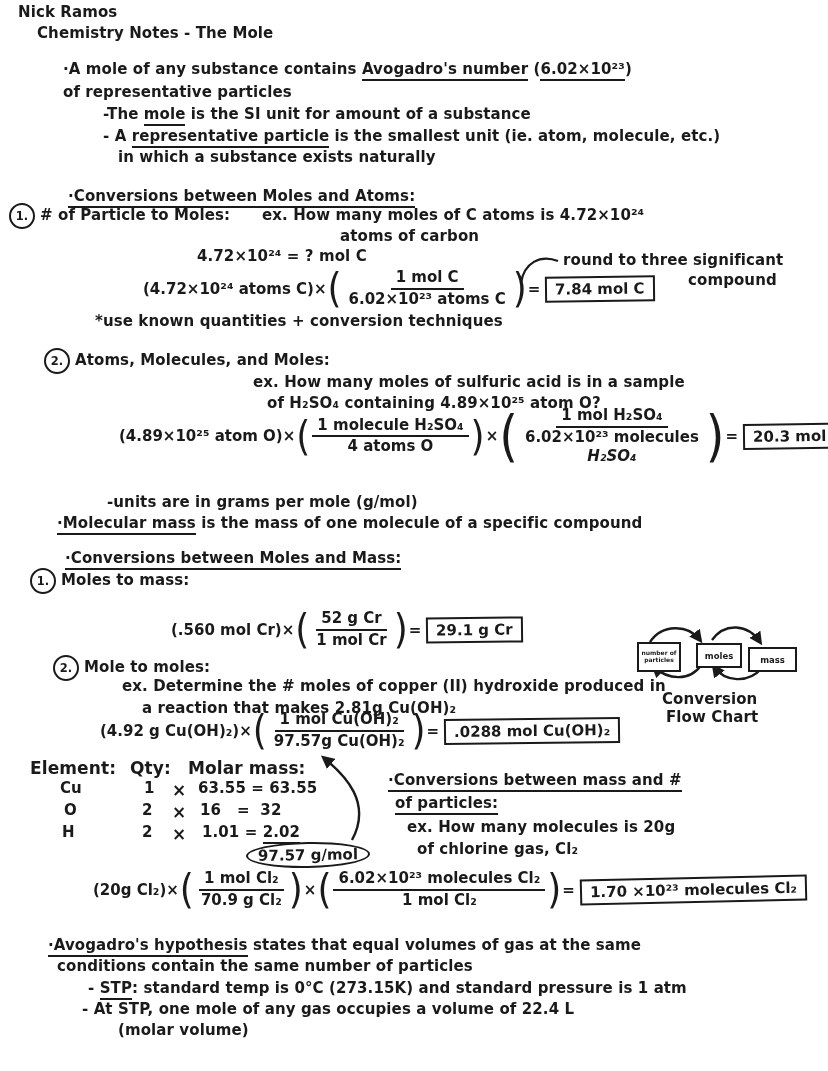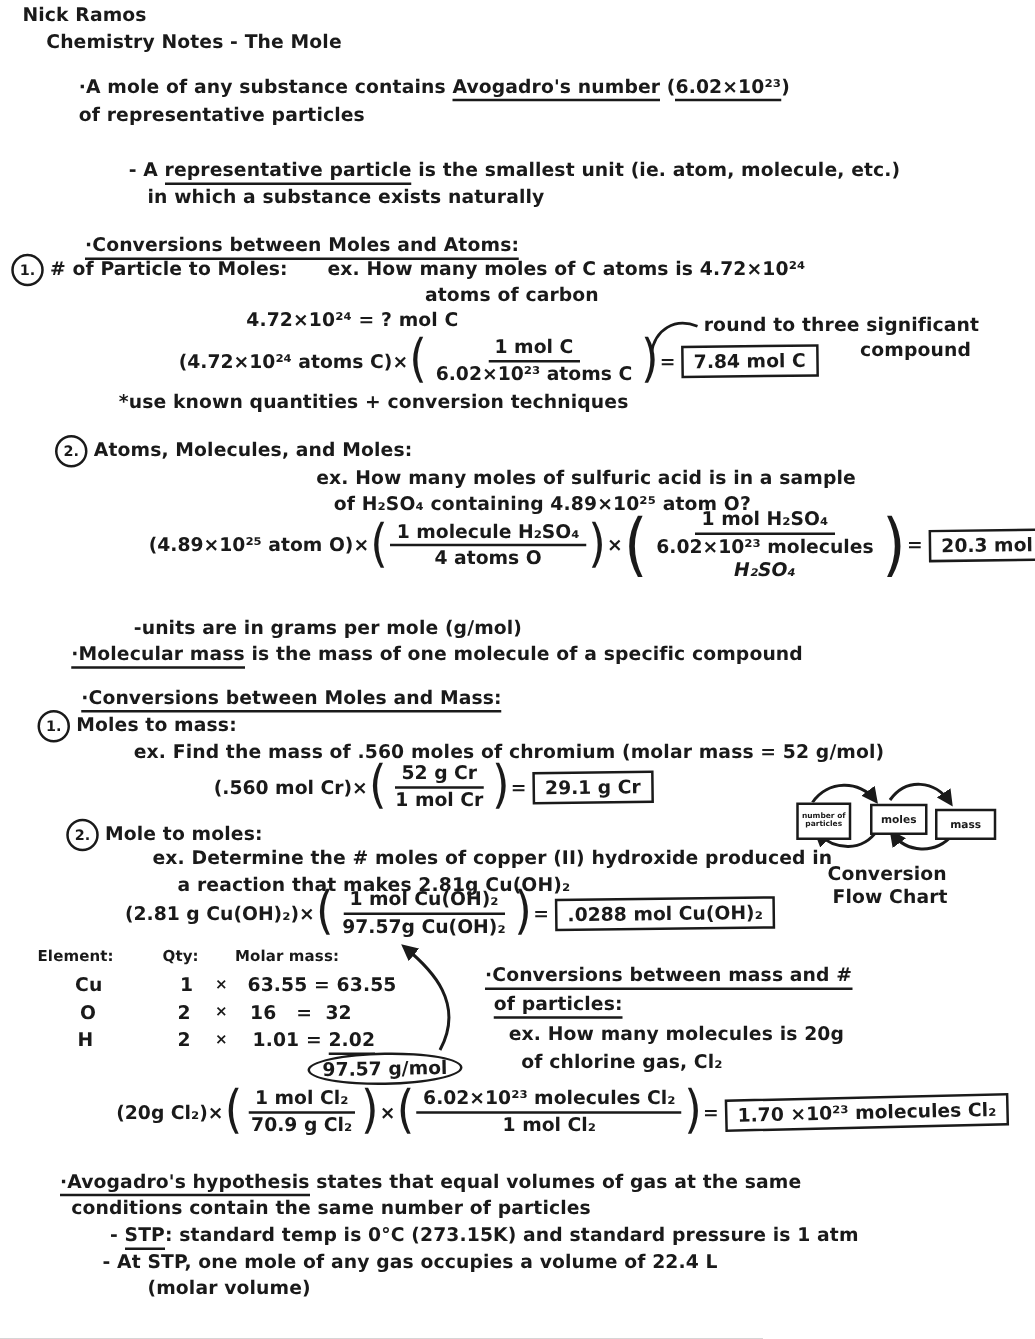--- a/index.html
+++ b/index.html
@@ -3,21 +3,21 @@
 <meta charset="utf-8">
 <style>
   html,body{margin:0;padding:0;background:#9a9a9a;}
   .page{
     position:relative; width:828px; height:1071px; margin:0 auto;
     background:#ffffff; overflow:hidden;
     font-family:"DejaVu Sans", sans-serif;
     color:#1a1a1a; font-weight:700; font-size:15px;
   }
   .line{position:absolute; white-space:pre; line-height:1.2; letter-spacing:0.1px;}
-  .sm{font-size:12px;}
+  .sm{font-size:17px;}
   .u{border-bottom:2px solid #1a1a1a; padding-bottom:1px;}
   .eq{position:absolute; display:flex; align-items:center; white-space:pre;}
   .frac{display:inline-flex; flex-direction:column; align-items:center; text-align:center; line-height:1.3; margin:0 1px;}
   .frac .num{border-bottom:2px solid #1a1a1a; padding:0 5px;}
   .frac .den{padding:0 5px;}
   .frac .den2{padding:0 5px;font-style:italic;}
   .bigp{font-size:36px; font-weight:400; line-height:0.9; margin:0 1px; transform:scaleY(1.15);}
   .bigp.xl{font-size:48px;}
   .abox{border:2px solid #1a1a1a; padding:2px 8px; margin-left:5px; transform:rotate(-0.7deg); white-space:pre;}
   .cnum{position:absolute; width:22px; height:22px; border:2px solid #1a1a1a; border-radius:50%;
@@ -30,20 +30,21 @@
 </head>
 <body>
 
 <div class="page">
 
   <div class="line" style="left:18px;top:3px">Nick Ramos</div>
   <div class="line" style="left:37px;top:24px">Chemistry Notes - The Mole</div>
 
   <div class="line" style="left:63px;top:60px"><span>·A mole of any substance contains </span><span class="u">Avogadro's number</span><span> (</span><span class="u">6.02×10²³</span><span>)</span></div>
   <div class="line" style="left:63px;top:83px">of representative particles</div>
+  <div class="line" style="left:103px;top:105px"><span>-The </span><span class="u">mole</span><span> is the SI unit for amount of a substance</span></div>
   <div class="line" style="left:103px;top:127px"><span>- A </span><span class="u">representative particle</span><span> is the smallest unit (ie. atom, molecule, etc.)</span></div>
   <div class="line" style="left:118px;top:148px">in which a substance exists naturally</div>
 
   <div class="line" style="left:68px;top:187px"><span class="u">·Conversions between Moles and Atoms:</span></div>
   <div class="cnum" style="left:9px;top:203px">1.</div>
   <div class="line" style="left:40px;top:206px"># of Particle to Moles:</div>
   <div class="line" style="left:262px;top:206px">ex. How many moles of C atoms is 4.72×10²⁴</div>
   <div class="line" style="left:340px;top:227px">atoms of carbon</div>
   <div class="line" style="left:197px;top:247px">4.72×10²⁴ = ? mol C</div>
 
@@ -65,33 +66,32 @@
   <div class="eq" style="left:119px;top:406px">
     <span>(4.89×10²⁵ atom O)×</span><span class="bigp">(</span><span class="frac"><span class="num">1 molecule H₂SO₄</span><span class="den">4 atoms O</span></span><span class="bigp">)</span><span>×</span><span class="bigp xl">(</span><span class="frac"><span class="num">1 mol H₂SO₄</span><span class="den">6.02×10²³ molecules</span><span class="den2">H₂SO₄</span></span><span class="bigp xl">)</span><span>=</span><span class="abox">20.3 mol H₂SO₄</span>
   </div>
 
   <div class="line" style="left:107px;top:493px">-units are in grams per mole (g/mol)</div>
   <div class="line" style="left:57px;top:514px"><span class="u">·Molecular mass</span><span> is the mass of one molecule of a specific compound</span></div>
 
   <div class="line" style="left:65px;top:549px"><span class="u">·Conversions between Moles and Mass:</span></div>
   <div class="cnum" style="left:30px;top:568px">1.</div>
   <div class="line" style="left:61px;top:571px">Moles to mass:</div>
-  <div class="line" style="left:107px;top:592px">ex. Find the mass of .560 moles of chromium (molar mass = 52 g/mol)</div>
 
   <div class="eq" style="left:171px;top:609px">
     <span>(.560 mol Cr)×</span><span class="bigp">(</span><span class="frac"><span class="num">52 g Cr</span><span class="den">1 mol Cr</span></span><span class="bigp">)</span><span>=</span><span class="abox">29.1 g Cr</span>
   </div>
 
   <div class="cnum" style="left:53px;top:655px">2.</div>
   <div class="line" style="left:84px;top:658px">Mole to moles:</div>
   <div class="line" style="left:122px;top:677px">ex. Determine the # moles of copper (II) hydroxide produced in</div>
   <div class="line" style="left:142px;top:699px">a reaction that makes 2.81g Cu(OH)₂</div>
 
   <div class="eq" style="left:100px;top:710px">
-    <span>(2.81 g Cu(OH)₂)×</span><span class="bigp">(</span><span class="frac"><span class="num">1 mol Cu(OH)₂</span><span class="den">97.57g Cu(OH)₂</span></span><span class="bigp">)</span><span>=</span><span class="abox">.0288 mol Cu(OH)₂</span>
+    <span>(4.92 g Cu(OH)₂)×</span><span class="bigp">(</span><span class="frac"><span class="num">1 mol Cu(OH)₂</span><span class="den">97.57g Cu(OH)₂</span></span><span class="bigp">)</span><span>=</span><span class="abox">.0288 mol Cu(OH)₂</span>
   </div>
 
   <svg class="overlay" style="left:630px;top:620px" width="175" height="66">
     <defs>
       <marker id="ah" viewBox="0 0 10 10" refX="7" refY="5" markerWidth="5.5" markerHeight="5.5" orient="auto">
         <path d="M0,0 L10,5 L0,10 z" fill="#1a1a1a"></path>
       </marker>
     </defs>
     <path d="M 20,22 C 32,4 58,4 70,20" fill="none" stroke="#1a1a1a" stroke-width="2.4" marker-end="url(#ah)"></path>
     <path d="M 82,20 C 95,2 118,4 130,22" fill="none" stroke="#1a1a1a" stroke-width="2.4" marker-end="url(#ah)"></path>

